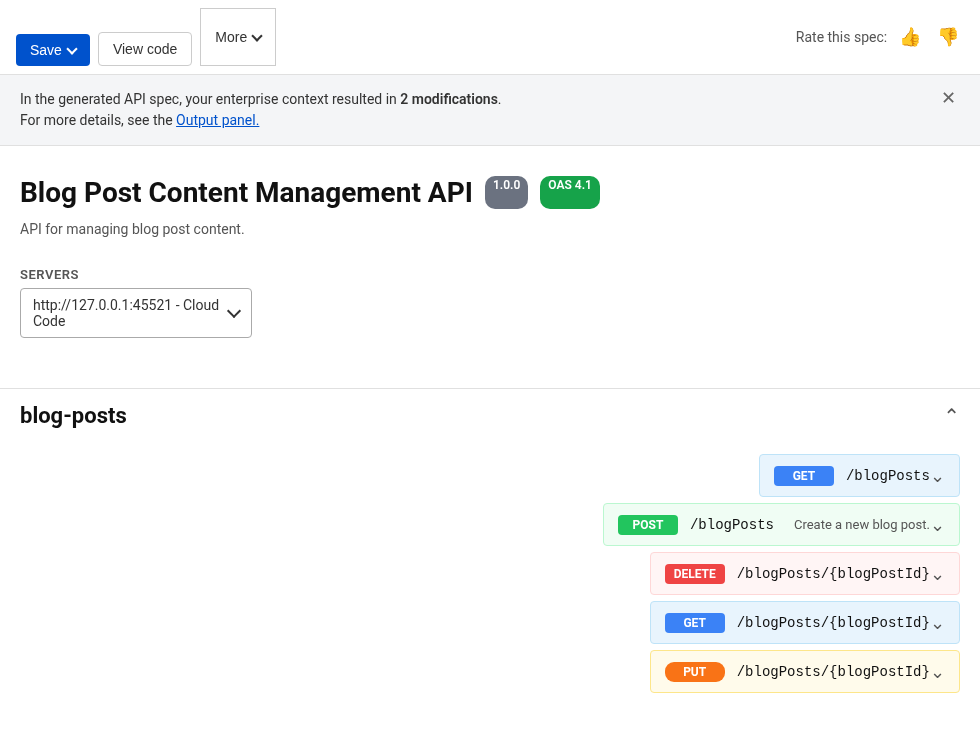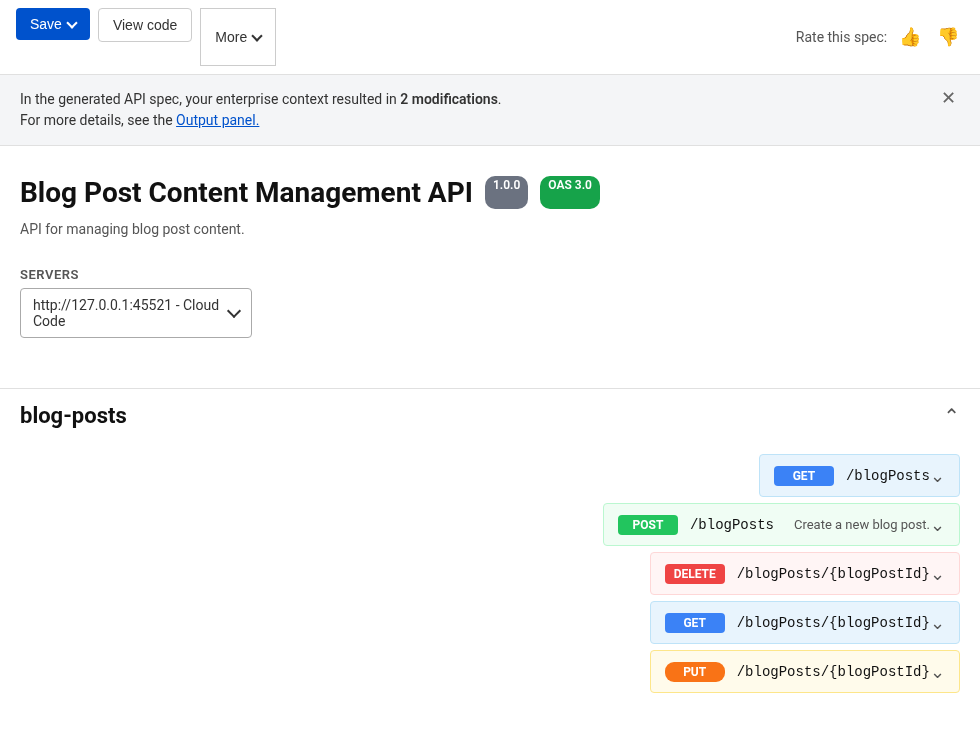--- a/index.html
+++ b/index.html
@@ -16,21 +16,21 @@
     .toolbar {
       display: flex;
       align-items: center;
       padding: 8px 16px;
       border-bottom: 1px solid #e0e0e0;
       background: #fff;
       justify-content: space-between;
     }
     .toolbar-left {
       display: flex;
-      align-items: flex-start;
+      align-items: flex-end;
       gap: 8px;
     }
     .btn-save {
       display: flex;
       align-items: center;
       gap: 6px;
       background: #0052cc;
       color: #fff;
       border: none;
       border-radius: 4px;
@@ -337,21 +337,21 @@
   <button class="close-btn">
     <span>✕</span>
   </button>
 </div>
 
 <div class="main-content">
 
   <div class="api-title-row">
     <h1 class="api-title">Blog Post Content Management API</h1>
     <span class="badge-version">1.0.0</span>
-    <span class="badge-oas">OAS 3.0</span>
+    <span class="badge-oas">OAS 4.1</span>
   </div>
 
   <p class="api-description">API for managing blog post content.</p>
 
   <div class="servers-section">
     <div class="servers-label">Servers</div>
     <div class="servers-select">
       <span>http://127.0.0.1:45521 - Cloud Code</span>
       <span class="chevron-down"></span>
     </div>

